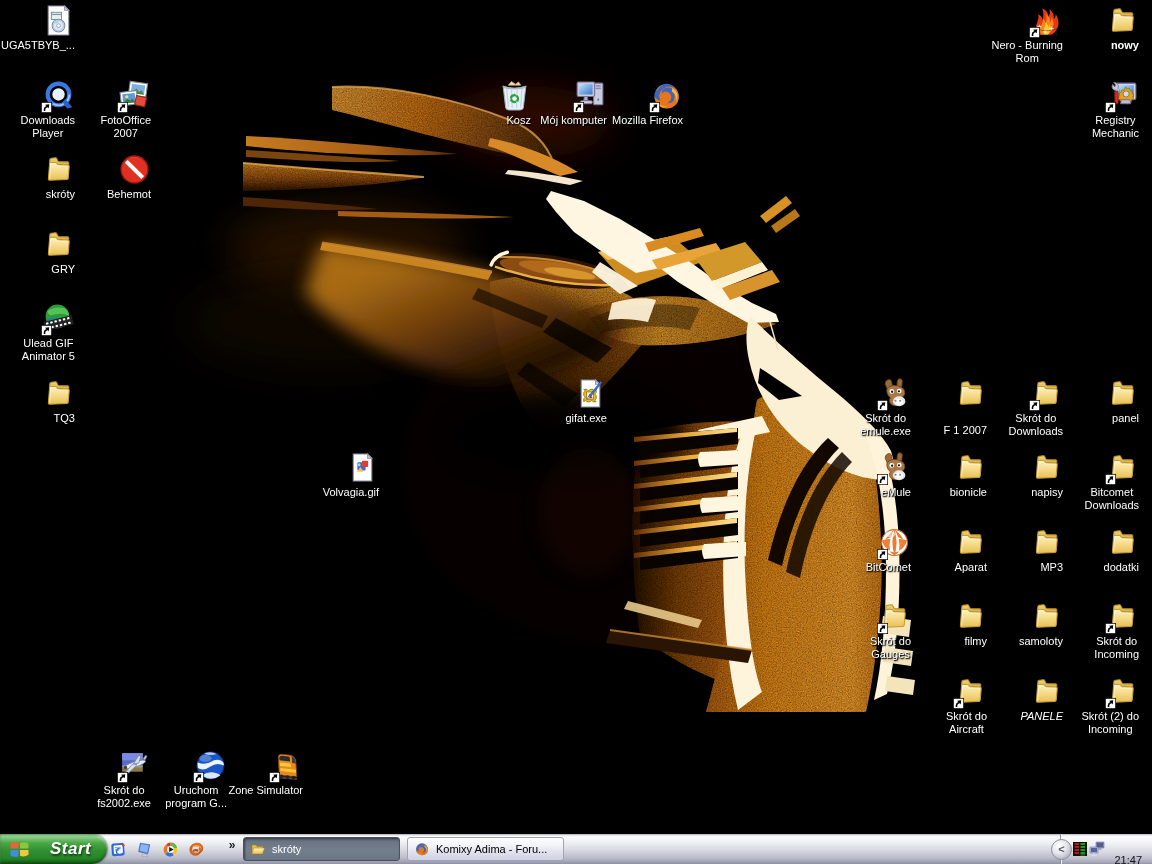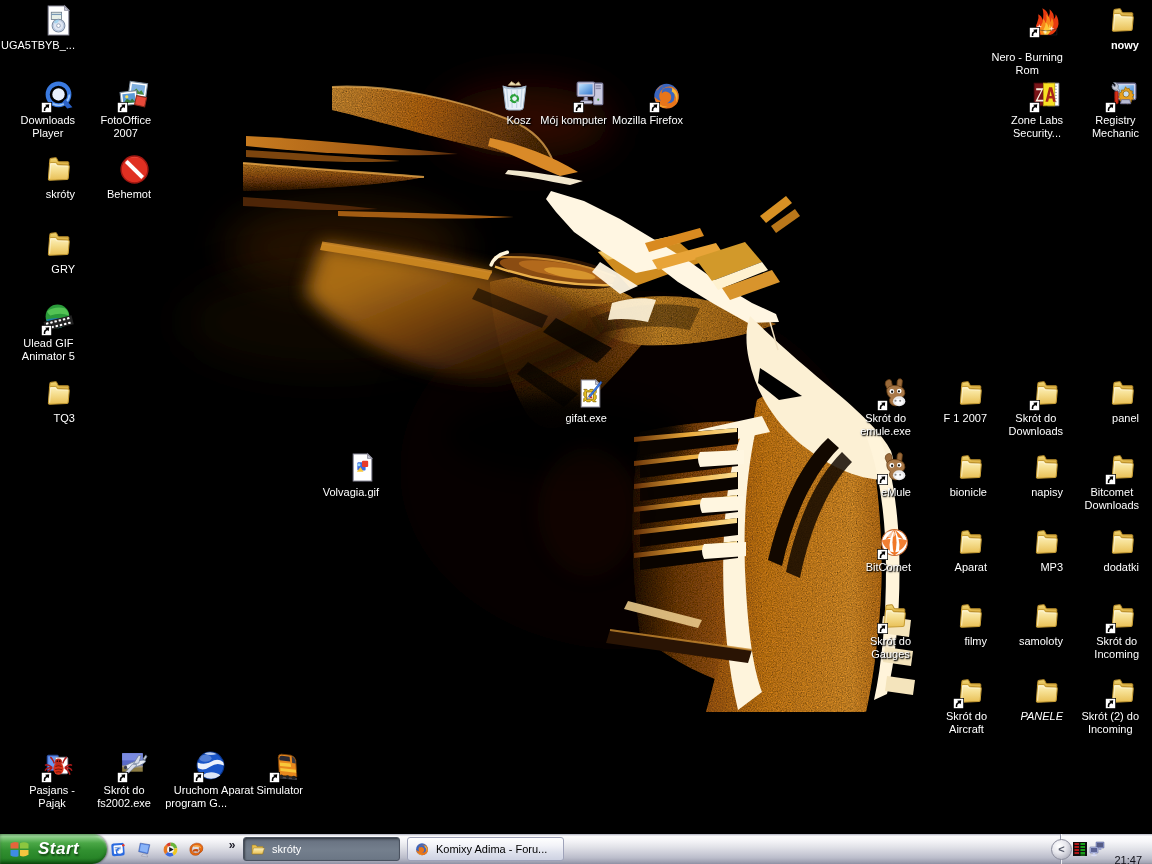--- a/index.html
+++ b/index.html
@@ -11,21 +11,21 @@
   .desk-icon{position:absolute;width:76px;display:flex;flex-direction:column;align-items:flex-end;cursor:default}
   .di-img{width:33px;height:33px;position:relative;flex:0 0 auto}
   .di-img > svg.main{position:absolute;left:0;top:0;width:33px;height:33px}
   .di-img > svg.arrow{position:absolute;left:-1px;bottom:-1px;width:11px;height:11px}
   .di-label{margin-top:2px;text-align:center;font-size:11px;line-height:13px;color:#fff;
             text-shadow:1px 1px 1px #000,1px 1px 2px #000;white-space:nowrap}
   
   #taskbar{position:absolute;left:0;top:834px;width:1152px;height:30px;background:linear-gradient(180deg,#aaacbb 0%,#fcfcfd 7%,#f4f4f7 23%,#e2e3e9 43%,
         #cdced9 63%,#babcca 80%,#a0a2b3 93%,#8e90a3 100%);}
   #start-button{position:absolute;left:0;top:0;width:98px;height:30px;border-radius:0 16px 16px 0;
-     display:flex;align-items:center;padding-left:9px;gap:8px;
+     display:flex;align-items:center;padding-left:9px;gap:20px;
      box-shadow:1px 0 2px rgba(0,0,0,.45), inset 0 -2px 3px rgba(0,40,0,.4), inset 0 2px 2px rgba(255,255,255,.35);
      cursor:pointer}
   #start-button{background:linear-gradient(180deg,#156a15 0%,#8ed08a 9%,#4aa746 30%,#319030 55%,#288528 80%,#1b6d1d 94%,#115812 100%)}
   #start-label{font-size:17px;font-weight:bold;font-style:italic;color:#fff;
      text-shadow:1px 2px 2px rgba(0,30,0,.65);letter-spacing:.5px;padding-right:4px}
   #quicklaunch{position:absolute;left:104px;top:0;width:120px;height:30px;display:flex;align-items:center;gap:9px;padding-left:6px}
   .ql-icon{width:17px;height:17px;cursor:pointer}
   #ql-chevron{position:absolute;left:224px;top:3px;width:16px;height:16px;font-size:12px;font-weight:bold;
       color:#1c1c28;cursor:pointer;line-height:16px;text-align:center}
   #taskbuttons{position:absolute;left:243px;top:3px;display:flex;gap:7px}
@@ -371,21 +371,21 @@
       <div class="desk-icon" style="left: 303px; top: 451px;">
         <div class="di-img">
           <svg width="33" height="33" viewBox="0 0 32 32" class="main">
             <use xlink:href="#sym-imgfile" href="#sym-imgfile"></use>
           </svg>
         </div>
         <div class="di-label">
           <div>Volvagia.gif</div>
         </div>
       </div>
-      <div class="desk-icon" style="left: 987px; top: 4px; gap: 12px;">
+      <div class="desk-icon" style="left: 987px; top: 4px;">
         <div class="di-img">
           <svg width="33" height="33" viewBox="0 0 32 32" class="main">
             <use xlink:href="#sym-nero" href="#sym-nero"></use>
           </svg>
           <svg width="11" height="11" viewBox="0 0 32 32" class="arrow">
             <use xlink:href="#sym-shortcut-arrow" href="#sym-shortcut-arrow"></use>
           </svg>
         </div>
         <div class="di-label">
           <div>Nero - Burning</div>
@@ -395,34 +395,20 @@
       <div class="desk-icon" style="left: 1063px; top: 4px; font-weight: bold;">
         <div class="di-img">
           <svg width="33" height="33" viewBox="0 0 32 32" class="main">
             <use xlink:href="#sym-folder" href="#sym-folder"></use>
           </svg>
         </div>
         <div class="di-label">
           <div>nowy</div>
         </div>
       </div>
-      <div class="desk-icon" style="left: 987px; top: 78.5px;">
-        <div class="di-img">
-          <svg width="33" height="33" viewBox="0 0 32 32" class="main">
-            <use xlink:href="#sym-zonelabs" href="#sym-zonelabs"></use>
-          </svg>
-          <svg width="11" height="11" viewBox="0 0 32 32" class="arrow">
-            <use xlink:href="#sym-shortcut-arrow" href="#sym-shortcut-arrow"></use>
-          </svg>
-        </div>
-        <div class="di-label">
-          <div>Zone Labs</div>
-          <div>Security...</div>
-        </div>
-      </div>
       <div class="desk-icon" style="left: 1063px; top: 78.5px;">
         <div class="di-img">
           <svg width="33" height="33" viewBox="0 0 32 32" class="main">
             <use xlink:href="#sym-regmech" href="#sym-regmech"></use>
           </svg>
           <svg width="11" height="11" viewBox="0 0 32 32" class="arrow">
             <use xlink:href="#sym-shortcut-arrow" href="#sym-shortcut-arrow"></use>
           </svg>
         </div>
         <div class="di-label">
@@ -437,21 +423,21 @@
           </svg>
           <svg width="11" height="11" viewBox="0 0 32 32" class="arrow">
             <use xlink:href="#sym-shortcut-arrow" href="#sym-shortcut-arrow"></use>
           </svg>
         </div>
         <div class="di-label">
           <div>Skrót do</div>
           <div>emule.exe</div>
         </div>
       </div>
-      <div class="desk-icon" style="left: 911px; top: 376.5px;">
+      <div class="desk-icon" style="left: 911px; top: 376.5px; gap: 12px;">
         <div class="di-img">
           <svg width="33" height="33" viewBox="0 0 32 32" class="main">
             <use xlink:href="#sym-folder" href="#sym-folder"></use>
           </svg>
         </div>
         <div class="di-label">
           <div>F 1 2007</div>
         </div>
       </div>
       <div class="desk-icon" style="left: 987px; top: 376.5px;">
@@ -647,34 +633,20 @@
           </svg>
           <svg width="11" height="11" viewBox="0 0 32 32" class="arrow">
             <use xlink:href="#sym-shortcut-arrow" href="#sym-shortcut-arrow"></use>
           </svg>
         </div>
         <div class="di-label">
           <div>Skrót (2) do</div>
           <div>Incoming</div>
         </div>
       </div>
-      <div class="desk-icon" style="left: -1px; top: 749px;">
-        <div class="di-img">
-          <svg width="33" height="33" viewBox="0 0 32 32" class="main">
-            <use xlink:href="#sym-spider" href="#sym-spider"></use>
-          </svg>
-          <svg width="11" height="11" viewBox="0 0 32 32" class="arrow">
-            <use xlink:href="#sym-shortcut-arrow" href="#sym-shortcut-arrow"></use>
-          </svg>
-        </div>
-        <div class="di-label">
-          <div>Pasjans -</div>
-          <div>Pająk</div>
-        </div>
-      </div>
       <div class="desk-icon" style="left: 75px; top: 749px;">
         <div class="di-img">
           <svg width="33" height="33" viewBox="0 0 32 32" class="main">
             <use xlink:href="#sym-fsplane" href="#sym-fsplane"></use>
           </svg>
           <svg width="11" height="11" viewBox="0 0 32 32" class="arrow">
             <use xlink:href="#sym-shortcut-arrow" href="#sym-shortcut-arrow"></use>
           </svg>
         </div>
         <div class="di-label">
@@ -699,21 +671,21 @@
       <div class="desk-icon" style="left: 227px; top: 749px;">
         <div class="di-img">
           <svg width="33" height="33" viewBox="0 0 32 32" class="main">
             <use xlink:href="#sym-train" href="#sym-train"></use>
           </svg>
           <svg width="11" height="11" viewBox="0 0 32 32" class="arrow">
             <use xlink:href="#sym-shortcut-arrow" href="#sym-shortcut-arrow"></use>
           </svg>
         </div>
         <div class="di-label">
-          <div>Aparat Simulator</div>
+          <div>Zone Simulator</div>
         </div>
       </div>
     </div>
 
   <div id="taskbar">
     <div id="start-button">
       <svg width="21" height="21" viewBox="0 0 21 21">
         <defs>
           <linearGradient id="wl-sh" x1="0" y1="0" x2="0" y2="1">
             <stop offset="0" stop-color="#fff" stop-opacity=".45"></stop>

